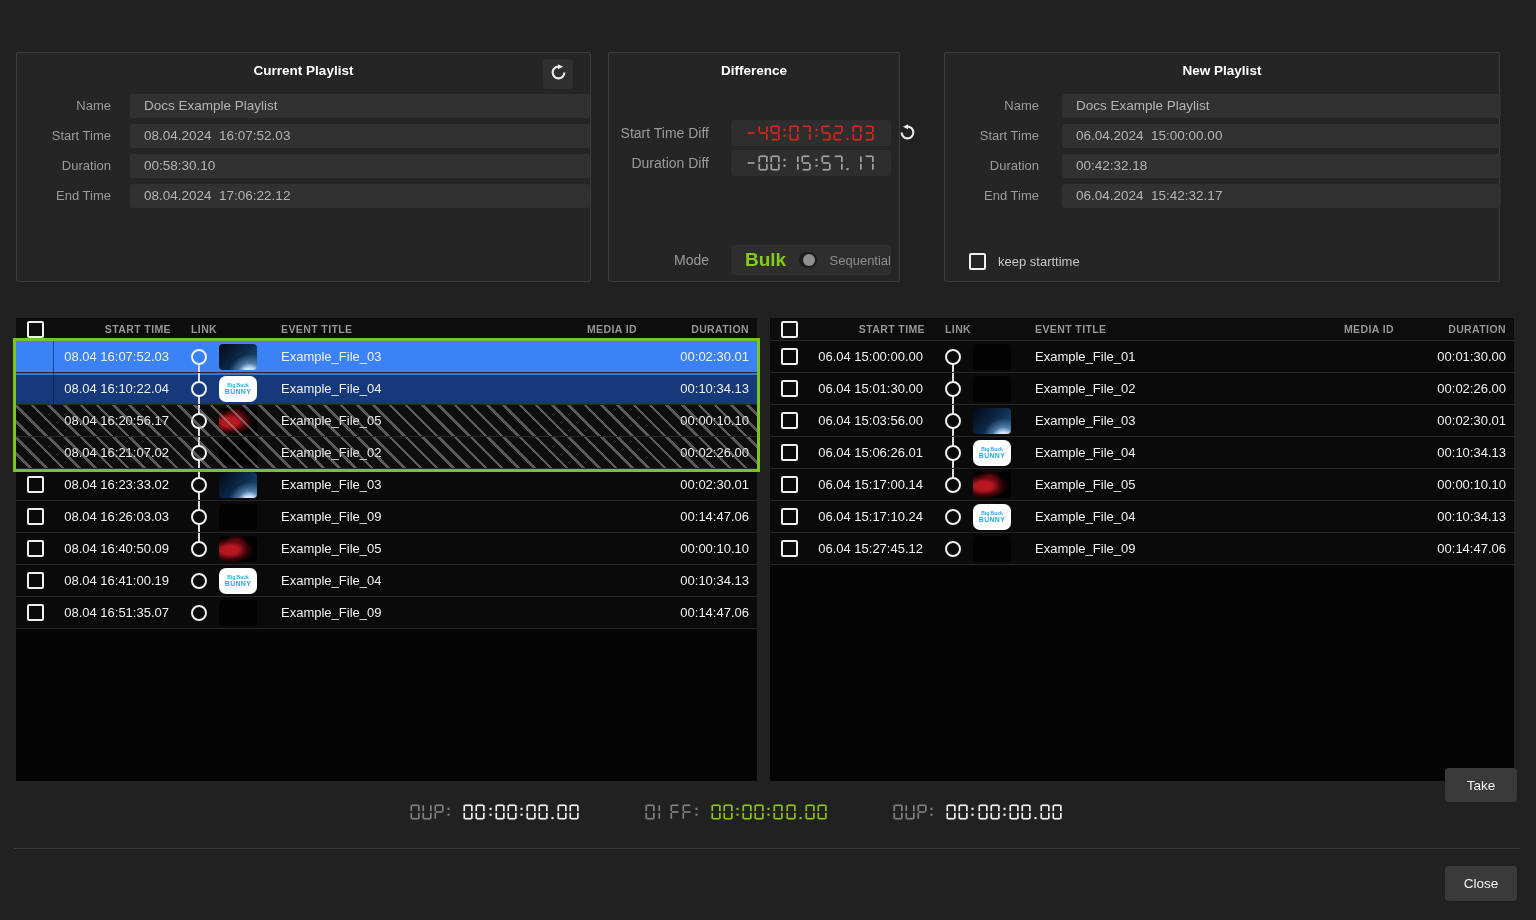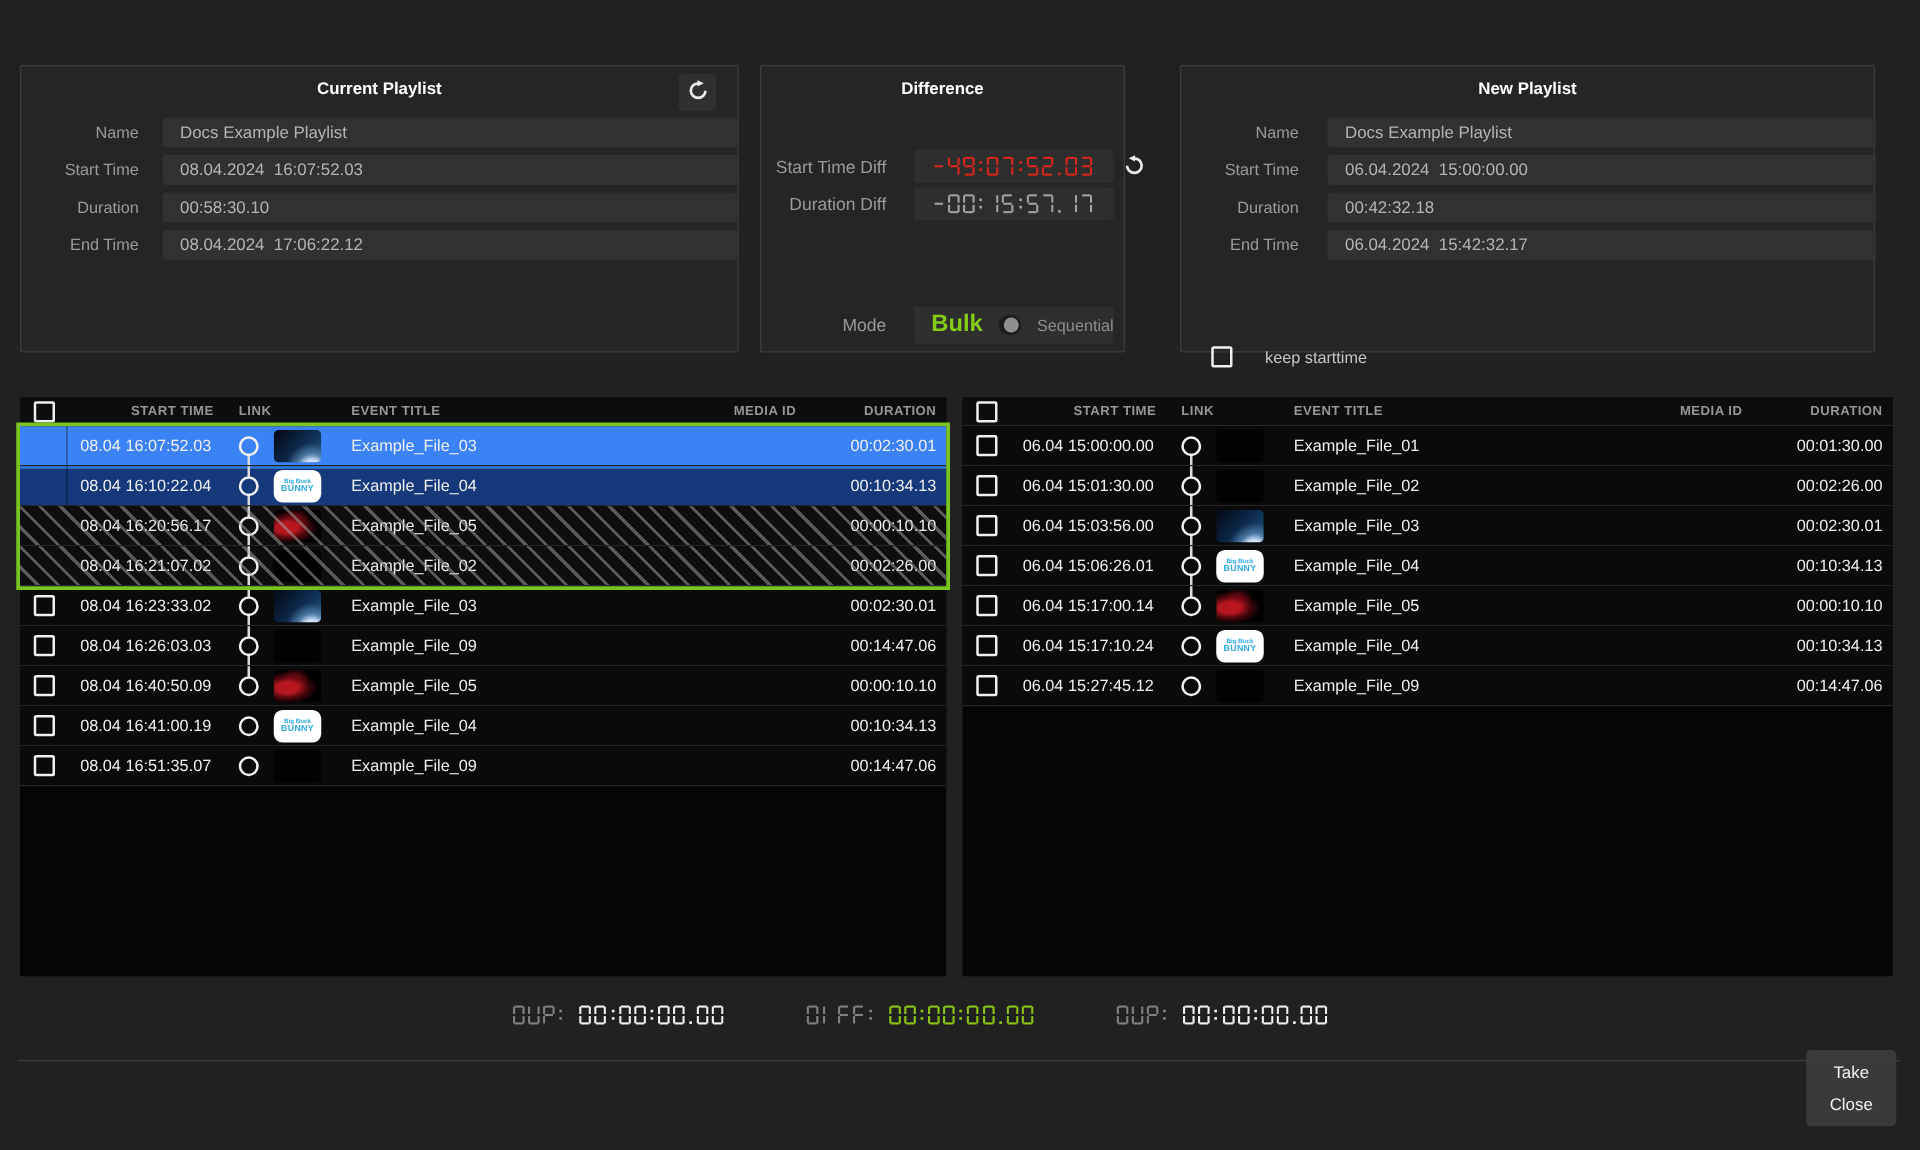--- a/index.html
+++ b/index.html
@@ -39,22 +39,22 @@
            border-radius:3px;display:flex;align-items:center;}
   .mode-on{margin-left:14px;font-size:19px;font-weight:bold;color:#84cc16;}
   .mode-off{margin-left:13px;font-size:13px;color:#8d8d8d;}
   .switch{margin-left:13px;width:40px;height:16px;background:#1c1c1c;border-radius:8px;
           position:relative;cursor:pointer;}
   .switch .knob{position:absolute;left:4px;top:2px;width:12px;height:12px;border-radius:50%;
                 background:#8f8f8f;}
   
   .cbx{width:13px;height:13px;border:2px solid #f0f0f0;border-radius:2px;background:transparent;
        box-sizing:content-box;}
-  .keepstart{position:absolute;left:24px;top:200px;display:flex;align-items:center;gap:26px;
-             font-size:13px;color:#c6c6c6;margin-top:24px;}
+  .keepstart{position:absolute;left:24px;top:200px;display:flex;align-items:center;gap:12px;
+             font-size:13px;color:#c6c6c6;}
   
   .table-wrap{position:absolute;top:318px;height:463px;background:#050505;}
   .table-left{left:16px;width:741px;}
   .table-right{left:770px;width:744px;}
   .thead,.trow{display:grid;grid-template-columns:38px 125px 40px 50px 1fr 120px 112px;
                align-items:center;box-sizing:border-box;}
   .thead{height:23px;background:#0d0d0d;border-bottom:1px solid #2a2a2a;}
   .thead .hc{font-size:10.5px;font-weight:bold;color:#969696;letter-spacing:.4px;}
   .hc.r{text-align:right;padding-right:8px;}
   .hc.l{padding-left:12px;}
@@ -98,21 +98,21 @@
   .lcdgroup{display:flex;align-items:center;gap:10px;}
   .lcd{display:inline-flex;align-items:center;}
   .lcd svg{margin-right:2px;display:block;}
   .lcd-label{color:#808080;}
   .lcd-white{color:#f2f2f2;}
   .lcd-green{color:#8cc614;}
   .lcd-red{color:#d8271a;}
   .lcd-gray{color:#a2a2a2;}
   .btn{position:absolute;background:#3a3a3a;border:none;border-radius:4px;color:#f2f2f2;
        font-size:13.5px;font-family:"Liberation Sans",sans-serif;cursor:pointer;}
-  .take-btn{left:1445px;top:840px;width:72px;height:34px;}
+  .take-btn{left:1445px;top:768px;width:72px;height:34px;}
   .close-btn{left:1445px;top:866px;width:72px;height:35px;}
   .divider{position:absolute;left:14px;right:16px;top:848px;height:1px;background:#3c3c3c;}
 </style>
 </head>
 <body>
 
 <div class="stage">
 
 
   <div class="panel panel-current">

